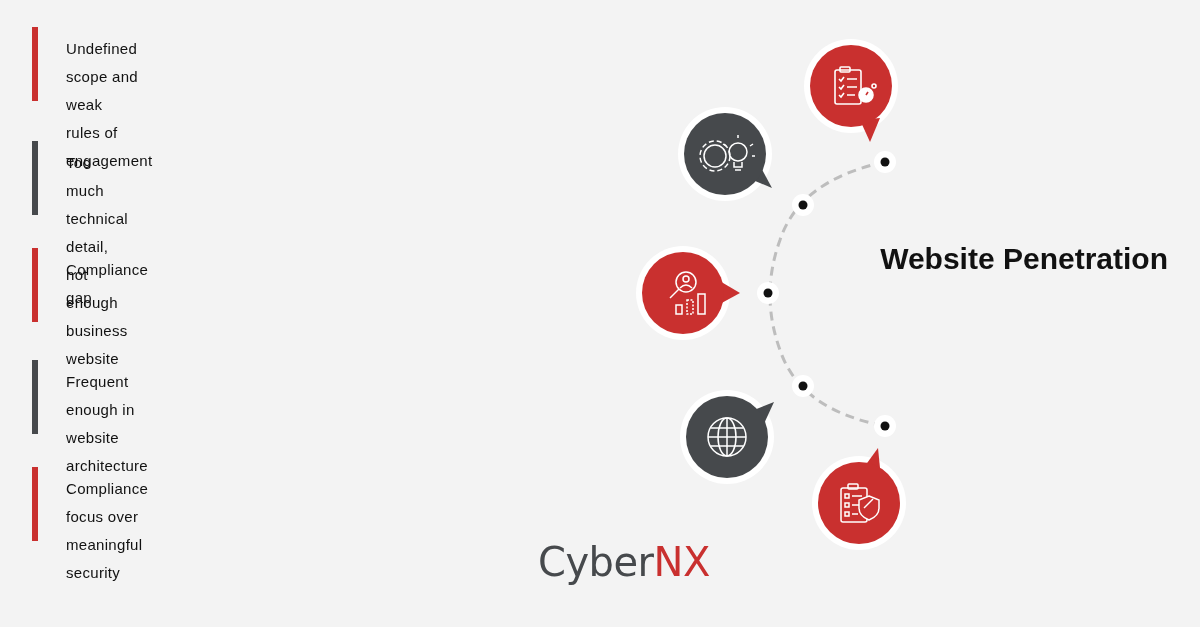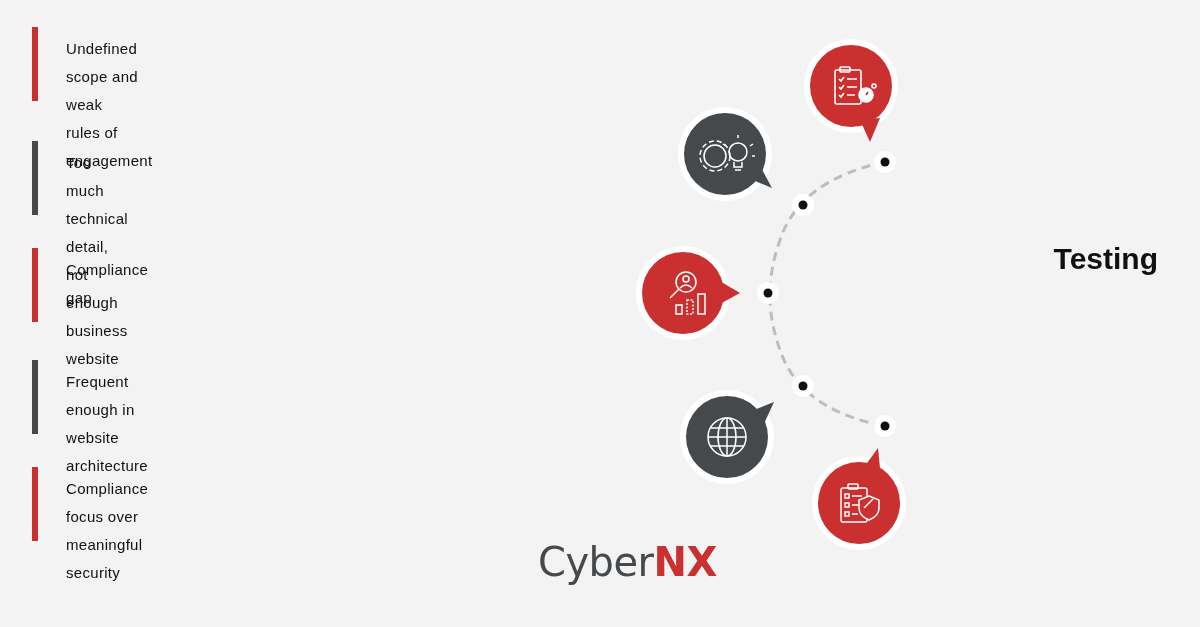--- a/index.html
+++ b/index.html
@@ -20,21 +20,21 @@
     position: absolute; left: 34px; top: 8px;
     font-size: 15px; line-height: 28px; color: #111;
     white-space: pre-line; letter-spacing: 0.3px;
   }
   .logo {
     position: absolute; left: 512px; top: 539px;
     font-family: "DejaVu Sans", sans-serif;
     font-size: 40px; letter-spacing: -0.5px;
   }
   .logo .a { color: #46494c; margin-left: 26px; }
-  .logo .b { color: #c9302f; font-weight: bold; }
+  .logo .b { color: #c9302f; font-weight: normal; }
   .title {
     position: absolute; right: 32px; top: 240px; width: 380px;
     text-align: right;
     font-size: 30px; line-height: 37px; font-weight: bold; color: #111;
   }
   .title .pad { padding-right: 10px; }
   svg.graphic { position: absolute; left: 0; top: 0; }
 </style>
 </head>
 <body>
@@ -158,14 +158,14 @@
       <rect x="845" y="503" width="4" height="4"></rect>
       <rect x="845" y="512" width="4" height="4"></rect>
       <path d="M852,496 h10 M852,505 h8 M852,514 h6"></path>
       <path d="M869,496 l10,4 v8 q0,8 -10,12 q-10,-4 -10,-12 v-8 z" fill="#c9302f"></path>
       <path d="M864,508 l9,-9"></path>
     </g>
   </g>
 </svg>
 
 <div class="title">
-  <div class="pad">Testing</div>
+  <div>Website Penetration</div>
 </div>
 
 </body></html>

